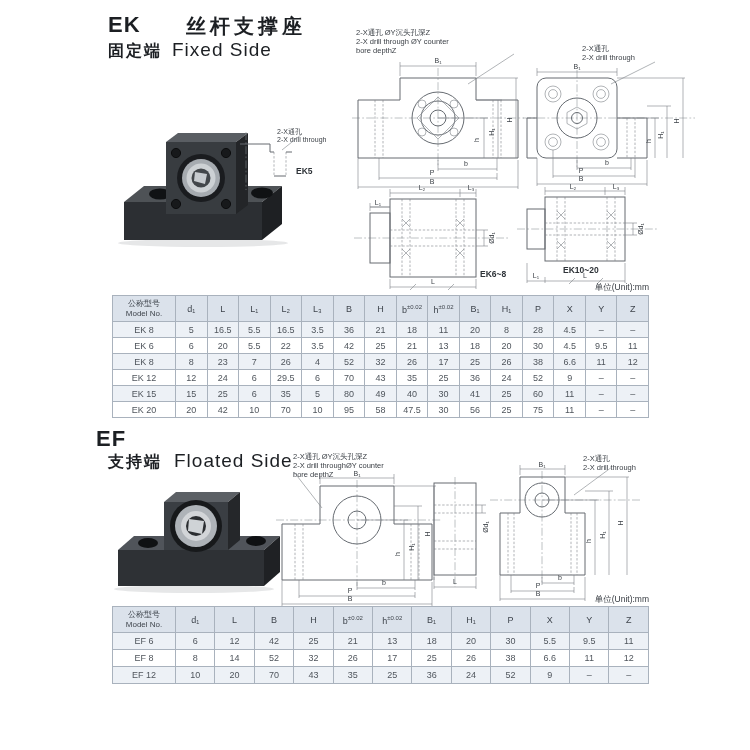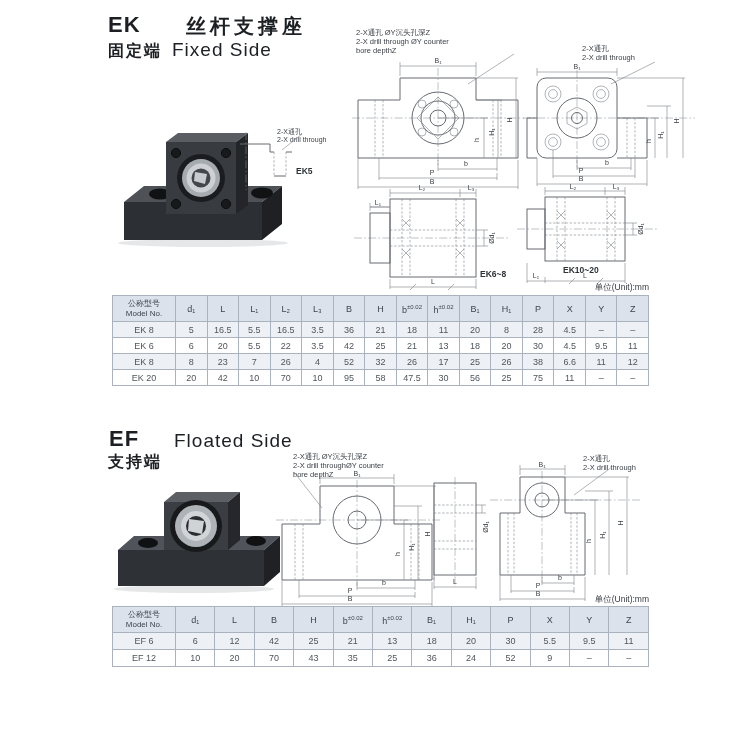--- a/index.html
+++ b/index.html
@@ -277,43 +277,79 @@
           <td>26</td>
           <td>17</td>
           <td>25</td>
           <td>26</td>
           <td>38</td>
           <td>6.6</td>
           <td>11</td>
           <td>12</td>
         </tr>
         <tr>
+          <td>EK 12</td>
+          <td>12</td>
+          <td>24</td>
+          <td>6</td>
+          <td>29.5</td>
+          <td>6</td>
+          <td>70</td>
+          <td>43</td>
+          <td>35</td>
+          <td>25</td>
+          <td>36</td>
+          <td>24</td>
+          <td>52</td>
+          <td>9</td>
+          <td>–</td>
+          <td>–</td>
+        </tr>
+        <tr>
+          <td>EK 15</td>
+          <td>15</td>
+          <td>25</td>
+          <td>6</td>
+          <td>35</td>
+          <td>5</td>
+          <td>80</td>
+          <td>49</td>
+          <td>40</td>
+          <td>30</td>
+          <td>41</td>
+          <td>25</td>
+          <td>60</td>
+          <td>11</td>
+          <td>–</td>
+          <td>–</td>
+        </tr>
+        <tr>
           <td>EK 20</td>
           <td>20</td>
           <td>42</td>
           <td>10</td>
           <td>70</td>
           <td>10</td>
           <td>95</td>
           <td>58</td>
           <td>47.5</td>
           <td>30</td>
           <td>56</td>
           <td>25</td>
           <td>75</td>
           <td>11</td>
           <td>–</td>
           <td>–</td>
         </tr>
       </tbody>
     </table>
 
-  <div class="abs code" style="left:109px;top:426px;">EF</div>
+  <div class="abs code" style="left:96px;top:426px;">EF</div>
   <div class="abs cnSub" style="left:108px;top:452px;">支持端</div>
-  <div class="abs enSub" style="left:174px;top:430px;">Floated Side</div>
+  <div class="abs enSub" style="left:174px;top:450px;">Floated Side</div>
 
   <div class="ann" style="left:293px;top:452px;">2-X通孔 ØY沉头孔深Z
 2-X drill throughØY counter
 bore depthZ</div>
   <div class="ann" style="left:583px;top:454px;">2-X通孔
 2-X drill through</div>
 
   <svg class="abs" style="left:106px;top:478px;" width="180" height="128" viewBox="0 0 180 128">
     <ellipse cx="88" cy="111" rx="80" ry="4" fill="#e6e7e8"></ellipse>
     <g>
@@ -431,20 +467,35 @@
           <td>21</td>
           <td>13</td>
           <td>18</td>
           <td>20</td>
           <td>30</td>
           <td>5.5</td>
           <td>9.5</td>
           <td>11</td>
         </tr>
         <tr>
+          <td>EF 8</td>
+          <td>8</td>
+          <td>14</td>
+          <td>52</td>
+          <td>32</td>
+          <td>26</td>
+          <td>17</td>
+          <td>25</td>
+          <td>26</td>
+          <td>38</td>
+          <td>6.6</td>
+          <td>11</td>
+          <td>12</td>
+        </tr>
+        <tr>
           <td>EF 12</td>
           <td>10</td>
           <td>20</td>
           <td>70</td>
           <td>43</td>
           <td>35</td>
           <td>25</td>
           <td>36</td>
           <td>24</td>
           <td>52</td>

